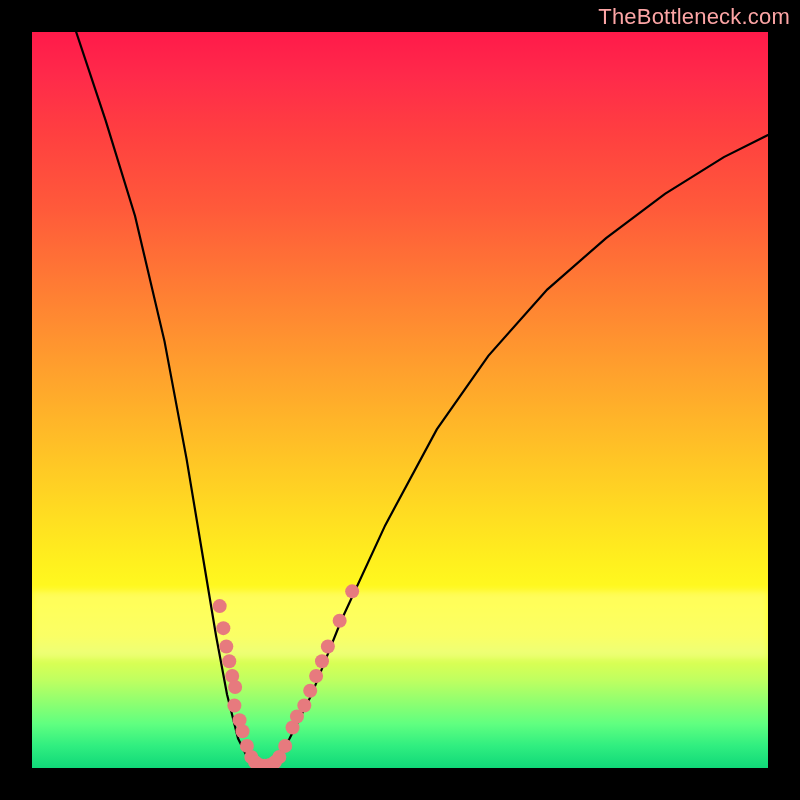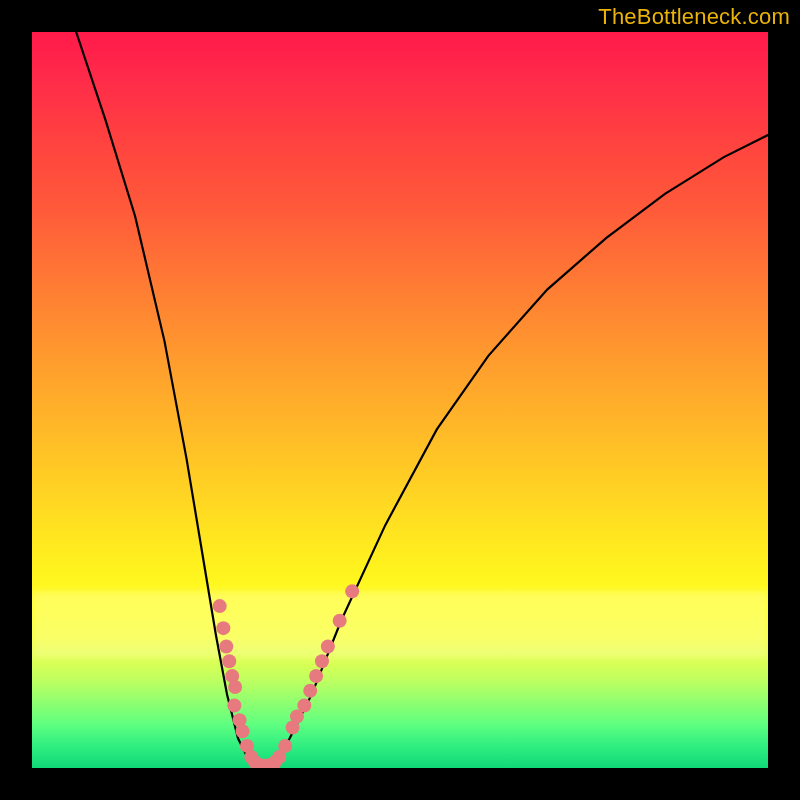--- a/index.html
+++ b/index.html
@@ -57,21 +57,21 @@
     right: 0;
     top: 76%;
     height: 9%;
     background: rgba(255, 255, 200, 0.35);
     filter: blur(3px);
   }
   .watermark {
     position: absolute;
     top: 4px;
     right: 10px;
-    color: #eab308;
+    color: #fca5a5;
     font-size: 22px;
     font-weight: 400;
     letter-spacing: 0.2px;
     user-select: none;
   }
   svg.curve {
     position: absolute;
     inset: 0;
   }
 </style>

